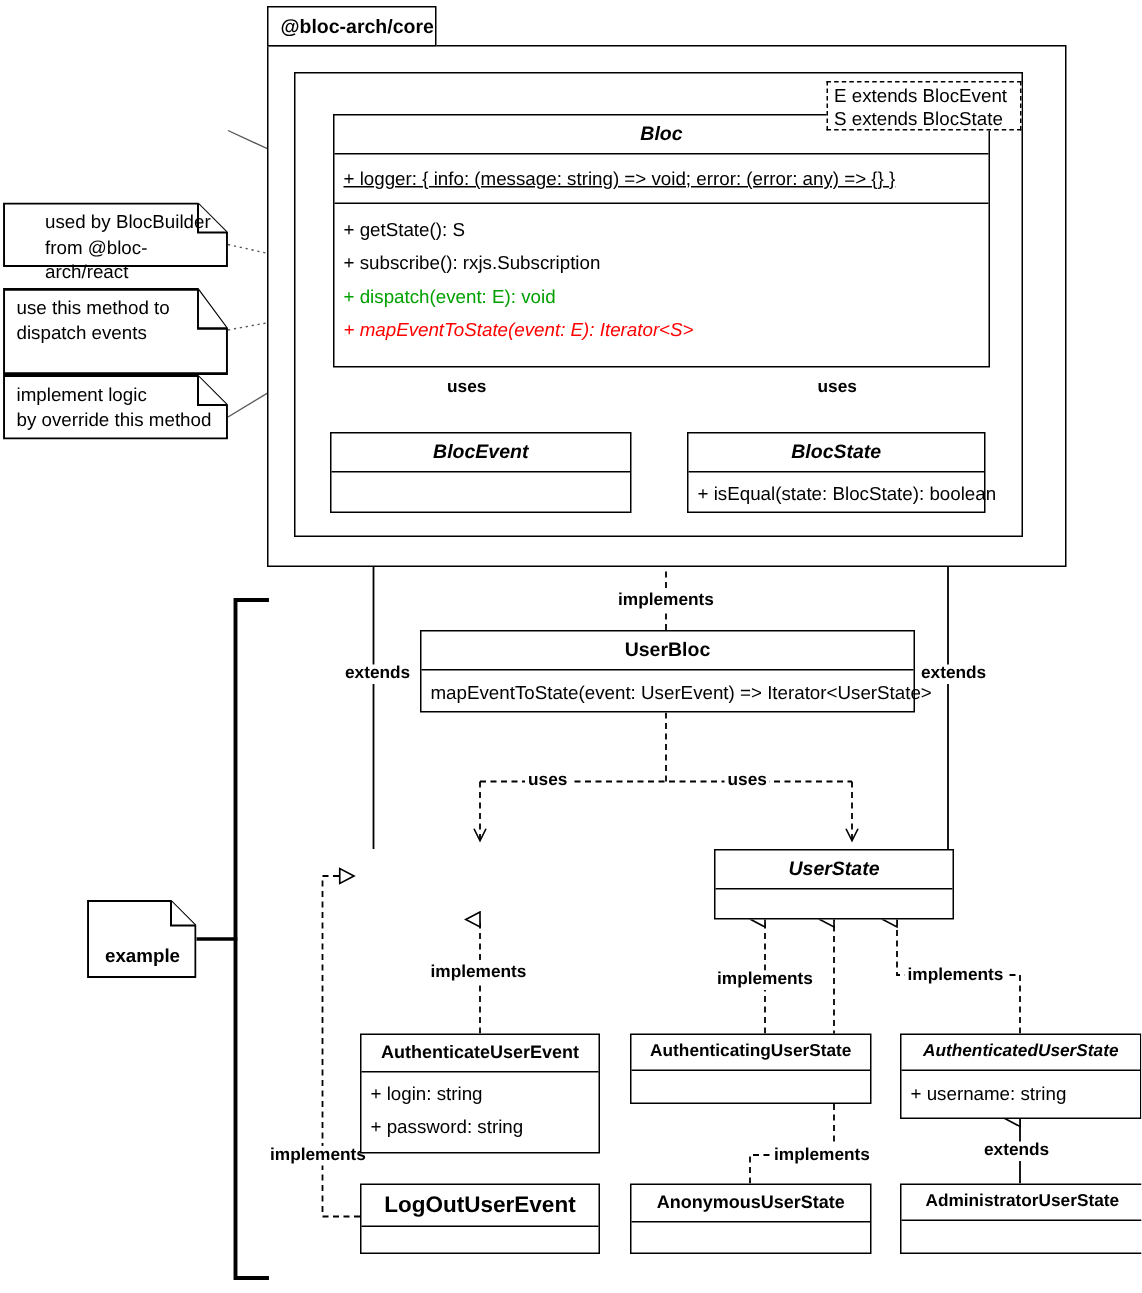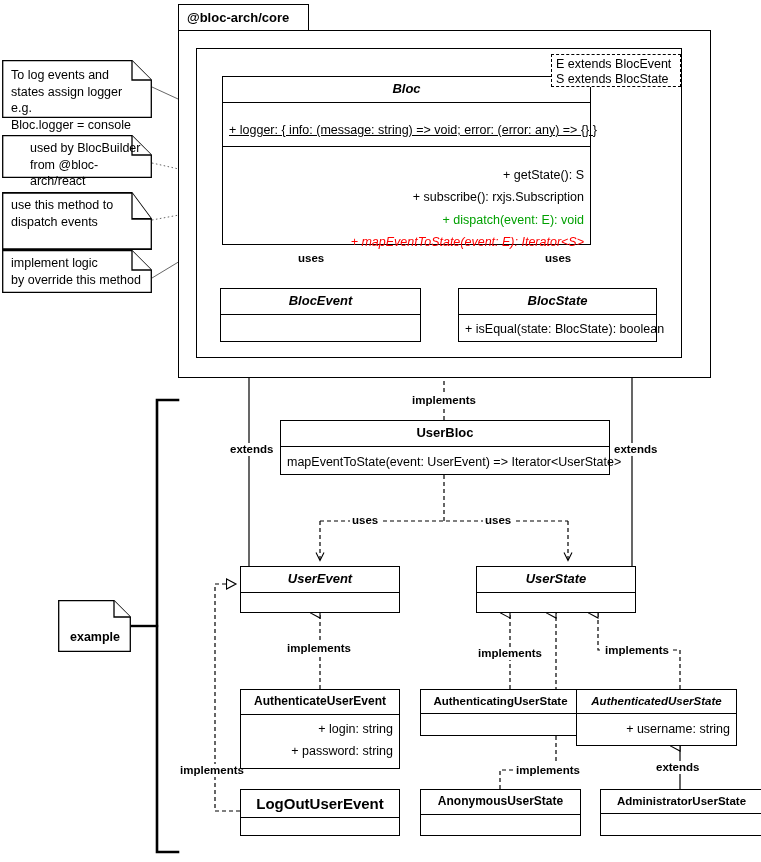--- a/index.html
+++ b/index.html
@@ -53,21 +53,20 @@
     font-size: 12.5px;
     color: #000;
     line-height: 1.3;
   }
   .uml-sect.bordered { border-bottom: 1.4px solid #000; }
   .uml-row {
     font-size: 12.5px;
     color: #000;
     white-space: nowrap;
     padding: 3px 0;
-    text-align: right;
   }
   .uml-row.static-mem { text-decoration: underline; }
   .uml-row.green { color: #00a000; }
   .uml-row.red { color: #ff0000; font-style: italic; }
   .uml-empty { height: 22px; }
 
   
   .pkg-tab {
     border: 1.6px solid #000;
     background: #fff;
@@ -211,27 +210,27 @@
     <g>
       <line x1="680" y1="789" x2="680" y2="746" stroke="#000" stroke-width="1.2" fill="none" marker-end="url(#hollowTriUp)"></line>
     </g>
 
     <g stroke="#000" stroke-width="2.6" fill="none" stroke-linecap="square">
       <path d="M178,400 L157,400 L157,852 L178,852"></path>
       <path d="M131,626 L157,626" stroke-width="2.4"></path>
     </g>
   </svg>
 
-  <div class="abs pkg-tab" style="left:178px; top:4px; width:131px; height:27px;">
+  <div class="abs pkg-tab" style="left:178px; top:4px; width:113px; height:27px;">
     <span>@bloc-arch/core</span>
   </div>
   <div class="abs pkg-body" style="left:178px; top:30px; width:533px; height:348px;"></div>
   <div class="abs inner-frame" style="left:196px; top:48px; width:486px; height:310px;"></div>
 
-  <div class="abs uml-box" style="left:222px; top:76px; width:369px; height:169px; z-index:3;gap:11px;">
+  <div class="abs uml-box" style="left:222px; top:76px; width:438px; height:169px; z-index:3;">
     <div class="uml-title italic">Bloc</div>
     <div class="uml-sect bordered" style="padding:5px 6px;">
       <div class="uml-row static-mem">+ logger: { info: (message: string) =&gt; void; error: (error: any) =&gt; {} }</div>
     </div>
     <div class="uml-sect" style="padding:6px 6px;">
       <div class="uml-row">+ getState(): S</div>
       <div class="uml-row">+ subscribe(): rxjs.Subscription</div>
       <div class="uml-row green">+ dispatch(event: E): void</div>
       <div class="uml-row red">+ mapEventToState(event: E): Iterator&lt;S&gt;</div>
     </div>
@@ -254,24 +253,20 @@
     </div>
   </div>
 
   <div class="abs uml-box" style="left:280px; top:420px; width:330px; height:55px; z-index:3;">
     <div class="uml-title">UserBloc</div>
     <div class="uml-sect" style="padding:4px 6px;">
       <div class="uml-row">mapEventToState(event: UserEvent) =&gt; Iterator&lt;UserState&gt;</div>
     </div>
   </div>
 
-  <div class="abs uml-box" style="left:240px; top:566px; width:160px; height:47px; z-index:3;">
-    <div class="uml-title italic">UserEvent</div>
-    <div class="uml-sect" style="height:20px;"></div>
-  </div>
 
   <div class="abs uml-box" style="left:476px; top:566px; width:160px; height:47px; z-index:3;">
     <div class="uml-title italic">UserState</div>
     <div class="uml-sect" style="height:20px;"></div>
   </div>
 
   <div class="abs uml-box" style="left:240px; top:689px; width:160px; height:80px; z-index:3;">
     <div class="uml-title" style="font-size:12px;">AuthenticateUserEvent</div>
     <div class="uml-sect" style="padding:3px 6px;">
       <div class="uml-row">+ login: string</div>
@@ -287,41 +282,32 @@
   <div class="abs uml-box" style="left:420px; top:689px; width:161px; height:47px; z-index:3;">
     <div class="uml-title" style="font-size:11.5px;">AuthenticatingUserState</div>
     <div class="uml-sect" style="height:20px;"></div>
   </div>
 
   <div class="abs uml-box" style="left:420px; top:789px; width:161px; height:47px; z-index:3;">
     <div class="uml-title" style="font-size:12px;">AnonymousUserState</div>
     <div class="uml-sect" style="height:20px;"></div>
   </div>
 
-  <div class="abs uml-box" style="left:576px; top:689px; width:161px; height:57px; z-index:3;">
+  <div class="abs uml-box" style="left:600px; top:689px; width:161px; height:57px; z-index:3;">
     <div class="uml-title italic" style="font-size:11.5px;">AuthenticatedUserState</div>
     <div class="uml-sect" style="padding:4px 6px;">
       <div class="uml-row">+ username: string</div>
     </div>
   </div>
 
   <div class="abs uml-box" style="left:600px; top:789px; width:163px; height:47px; z-index:3;">
     <div class="uml-title" style="font-size:11.5px;">AdministratorUserState</div>
     <div class="uml-sect" style="height:20px;"></div>
   </div>
 
-  <div class="note" style="left:2px; top:60px; width:150px; height:58px;">
-    <svg class="note-shape" viewBox="0 0 150 58" preserveAspectRatio="none">
-      <path d="M0.7,0.7 L130,0.7 L149.3,20 L149.3,57.3 L0.7,57.3 Z" fill="#fff" stroke="#000" stroke-width="1.3"></path>
-      <path d="M130,0.7 L130,20 L149.3,20" fill="#fff" stroke="#000" stroke-width="1.3"></path>
-    </svg>
-    <div class="note-text">To log events and
-states assign logger e.g.
-Bloc.logger = console</div>
-  </div>
 
   <div class="note" style="left:2px; top:135px; width:150px; height:43px;">
     <svg class="note-shape" viewBox="0 0 150 43" preserveAspectRatio="none">
       <path d="M0.7,0.7 L130,0.7 L149.3,20 L149.3,42.3 L0.7,42.3 Z" fill="#fff" stroke="#000" stroke-width="1.3"></path>
       <path d="M130,0.7 L130,20 L149.3,20" fill="#fff" stroke="#000" stroke-width="1.3"></path>
     </svg>
     <div class="note-text" style="padding-top:5px;padding-left:28px;">used by BlocBuilder
 from @bloc-arch/react</div>
   </div>
 

